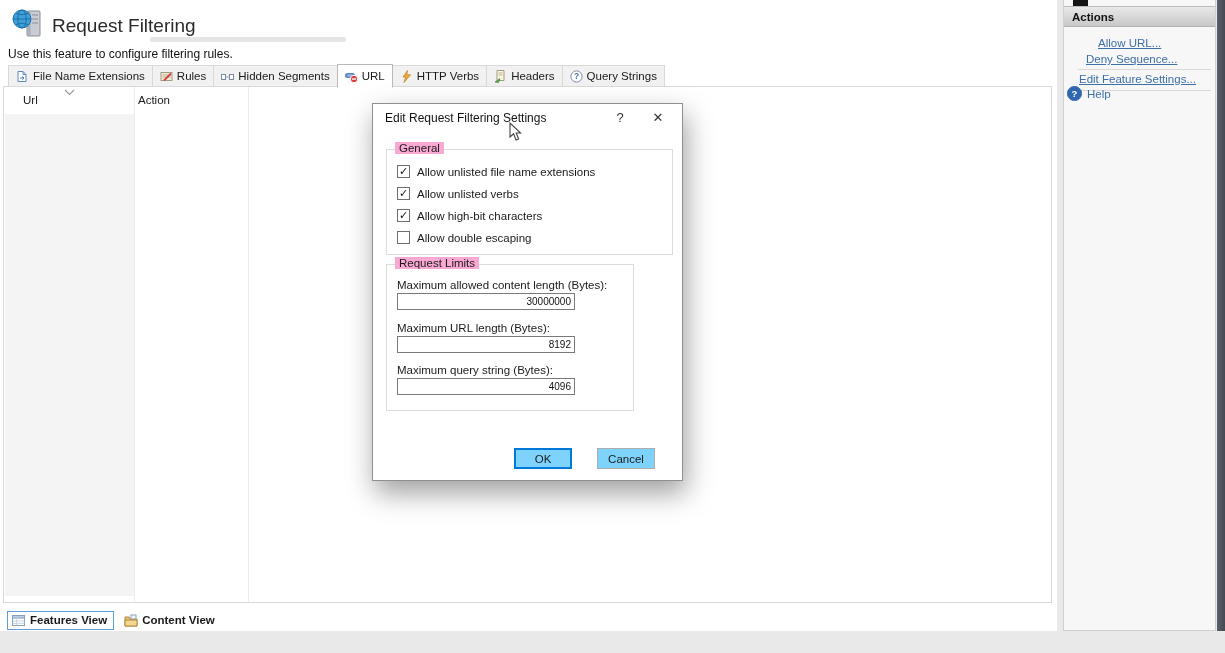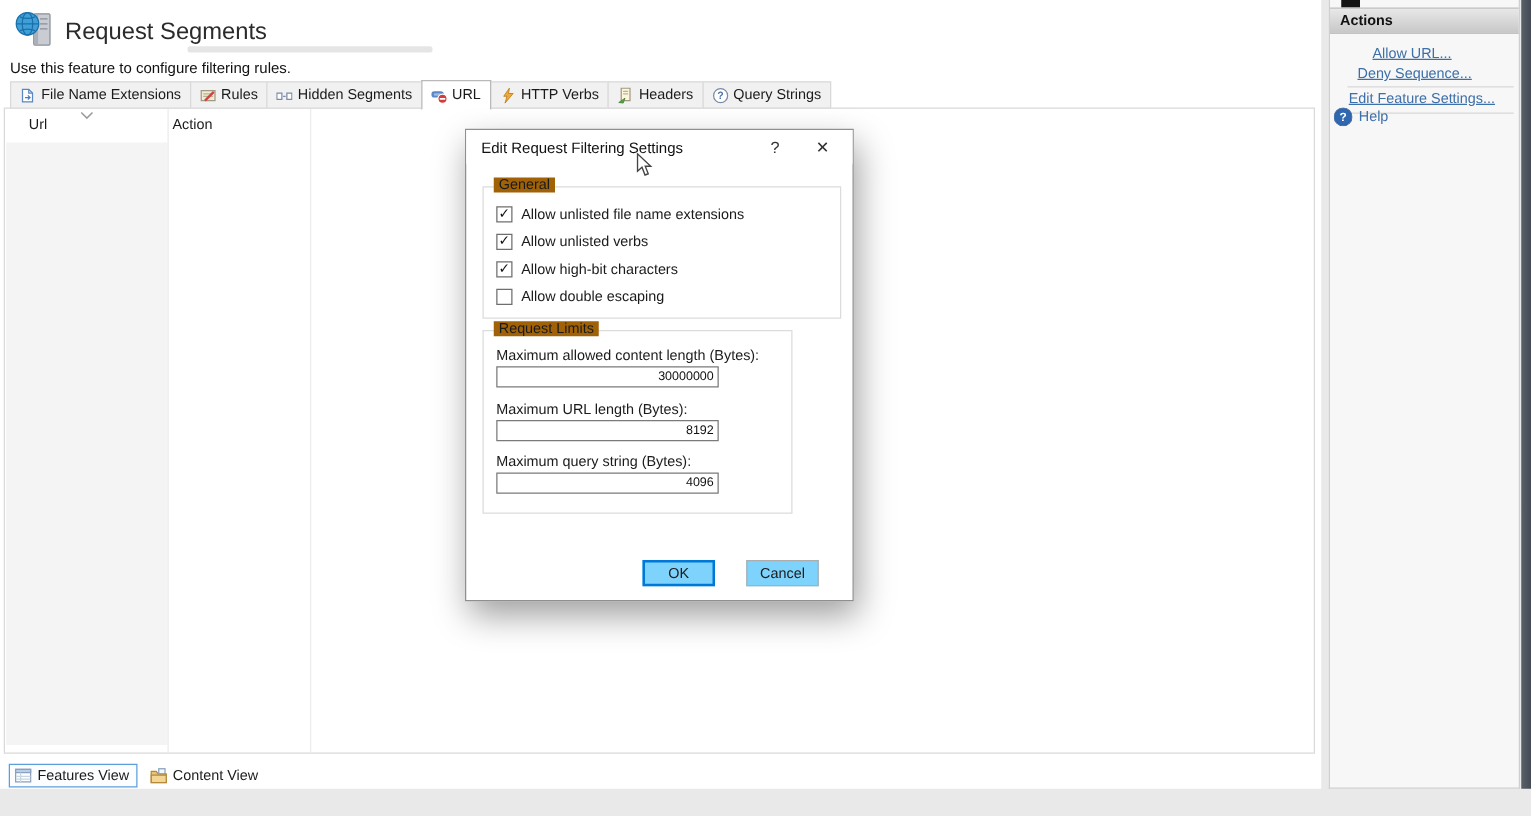--- a/index.html
+++ b/index.html
@@ -22,21 +22,21 @@
   .tab.active { background:#fff; border-color:#b9b9b9; border-bottom:1px solid #fff; height:24px; margin-top:-1px; z-index:3; }
   .tab .ticon { width:13px; height:13px; flex:0 0 auto; }
 
   .list-box { position:absolute; left:3px; top:86px; width:1049px; height:517px; border:1px solid #d9d9d9; background:#fff; }
   .col-shade { position:absolute; left:1px; top:27px; width:129px; height:482px; background:#f4f4f4; }
   .col-sep { position:absolute; top:0; width:1px; height:100%; background:#ececec; }
   .hdr { position:absolute; top:7px; font-size:11.5px; color:#1a1a1a; cursor:default; }
   .sort-chevron { position:absolute; left:60px; top:2px; width:11px; height:7px; }
 
   .view-tabs { position:absolute; left:7px; top:610px; height:21px; display:flex; align-items:center; gap:5px; }
-  .vtab { display:flex; align-items:flex-end; gap:4px; font-size:11.5px; padding:2px 6px 2px 4px; border:1px solid transparent; }
+  .vtab { display:flex; align-items:flex-start; gap:4px; font-size:11.5px; padding:2px 6px 2px 4px; border:1px solid transparent;font-weight:bold; }
   .vtab.active { border:1px solid #5e9ede; background:#fbfdff; }
 
   
   .actions-pane { position:absolute; left:1063px; top:0; width:153px; height:631px;
                   background:#f7f7f7; border:1px solid #cfcfcf; border-top:none; }
   .dark-smudge { position:absolute; left:9px; top:0; width:15px; height:6px; background:#141414; }
   .actions-header { position:absolute; left:0; top:6px; width:100%; height:21px;
                     background:linear-gradient(#e8e8e8,#c8c8c8); border-top:1px solid #bdbdbd; border-bottom:1px solid #b3b3b3;
                     font-weight:bold; font-size:11.5px; padding:4px 0 0 8px; color:#111; }
   .action-link { position:absolute; font-size:11.5px; color:#3d6fa8; cursor:pointer; white-space:nowrap;text-decoration:underline; }
@@ -55,21 +55,21 @@
   
   .dialog { position:absolute; left:372px; top:103px; width:311px; height:378px; background:#fff;
             border:1px solid #8f8f8f; box-shadow:3px 12px 26px rgba(0,0,0,.38); z-index:10; }
   .dlg-titlebar { position:absolute; left:0; top:0; width:100%; height:27px; background:#fff; }
   .dlg-title { position:absolute; left:12px; top:7px; font-size:12px; color:#111; }
   .dlg-btn { position:absolute; top:0; height:26px; width:32px; display:flex; align-items:center; justify-content:center;
              font-size:13px; color:#333; cursor:pointer; }
   .dlg-help-btn { left:231px; }
   .dlg-close-btn { left:269px; }
   .groupbox { position:absolute; left:13px; border:1px solid #dcdcdc; }
-  .group-label { position:absolute; top:-8px; left:8px; background:#a16207; padding:0 4px; font-size:11.5px; color:#1a1a1a; }
+  .group-label { position:absolute; top:-8px; left:8px; background:#f9a8d4; padding:0 4px; font-size:11.5px; color:#1a1a1a; }
   .g-general { top:45px; width:287px; height:106px; }
   .g-limits  { top:160px; width:248px; height:147px; }
   .cbx-row { position:absolute; left:10px; display:flex; align-items:center; gap:7px; }
   .cbx { width:13px; height:13px; border:1px solid #6e6e6e; background:#fff; font-size:11px; line-height:11px;
          display:flex; align-items:center; justify-content:center; color:#111; }
   .cbx-label { font-size:11.5px; }
   .fld-label { position:absolute; left:10px; font-size:11.5px; }
   .fld-input { position:absolute; left:10px; width:178px; height:17px; border:1px solid #7a7a7a; font-size:10px;
                font-family:"Liberation Sans", sans-serif; padding:0 3px; color:#111;text-align:right; }
   .dlg-btn2 { position:absolute; width:58px; height:21px; font-size:11.5px; background:#7dd3fc;
@@ -91,21 +91,21 @@
       <rect x="15.5" y="4.5" width="3" height="24" fill="#aab0b8"></rect>
       <line x1="20" y1="8" x2="26" y2="8" stroke="#8a8f99"></line>
       <line x1="20" y1="12" x2="26" y2="12" stroke="#8a8f99"></line>
       <line x1="20" y1="16" x2="26" y2="16" stroke="#8a8f99"></line>
       <circle cx="10" cy="12" r="9" fill="#3fa0d8" stroke="#1c6fa8"></circle>
       <ellipse cx="10" cy="12" rx="4.2" ry="9" fill="none" stroke="#1c6fa8"></ellipse>
       <line x1="1" y1="12" x2="19" y2="12" stroke="#1c6fa8"></line>
       <path d="M4,6.5 Q10,9 16,6.5" fill="none" stroke="#1c6fa8"></path>
       <path d="M4,17.5 Q10,15 16,17.5" fill="none" stroke="#1c6fa8"></path>
     </svg>
-    <div class="page-title">Request Segments</div>
+    <div class="page-title">Request Filtering</div>
     <div class="smudge"></div>
     <div class="subtitle">Use this feature to configure filtering rules.</div>
 
     <div class="tab-strip">
       <div class="tab">
         <svg class="ticon" viewBox="0 0 13 13">
           <path d="M2,1.5 h5 l3,3 v7 h-8 z" fill="#fff" stroke="#5b87c5"></path>
           <path d="M7,1.5 v3 h3" fill="none" stroke="#5b87c5"></path>
           <path d="M4,8 h4 m-1.7,-1.7 L8,8 l-1.7,1.7" fill="none" stroke="#4a7ebb"></path>
         </svg>

